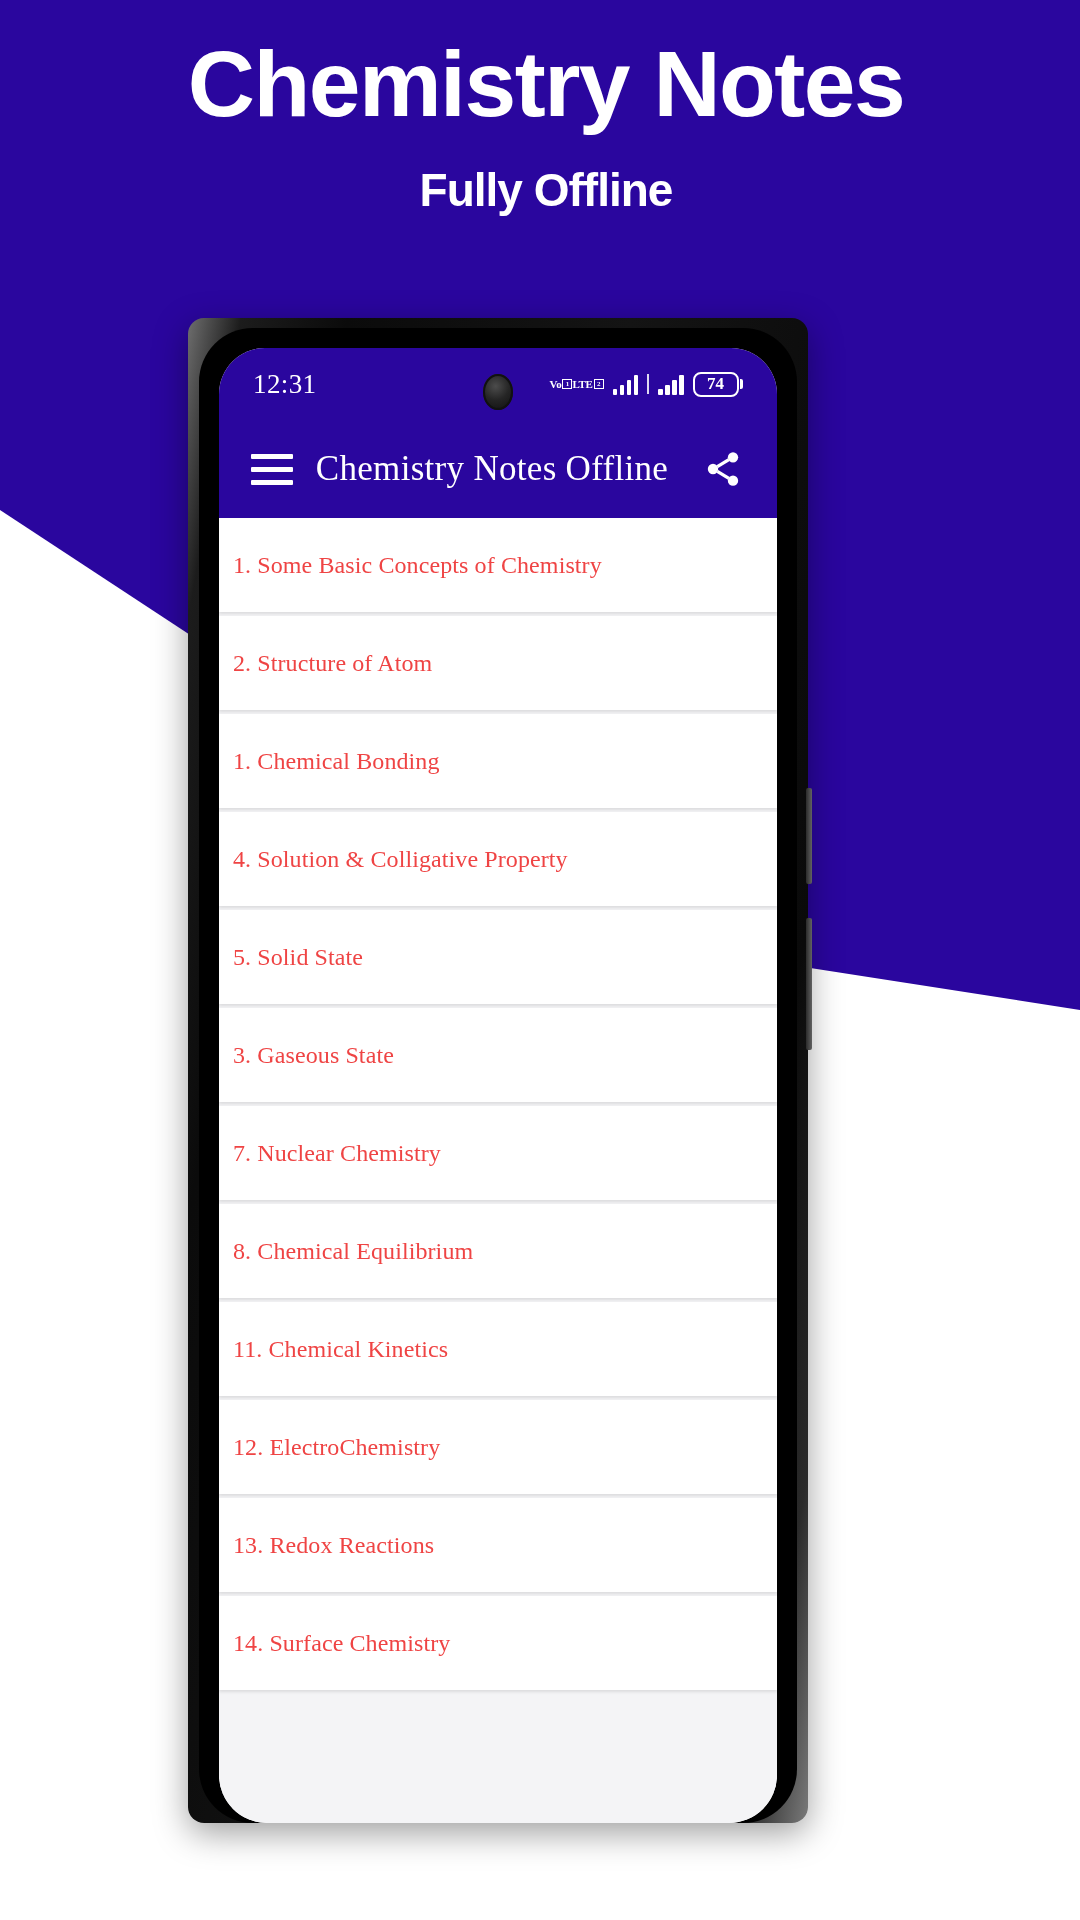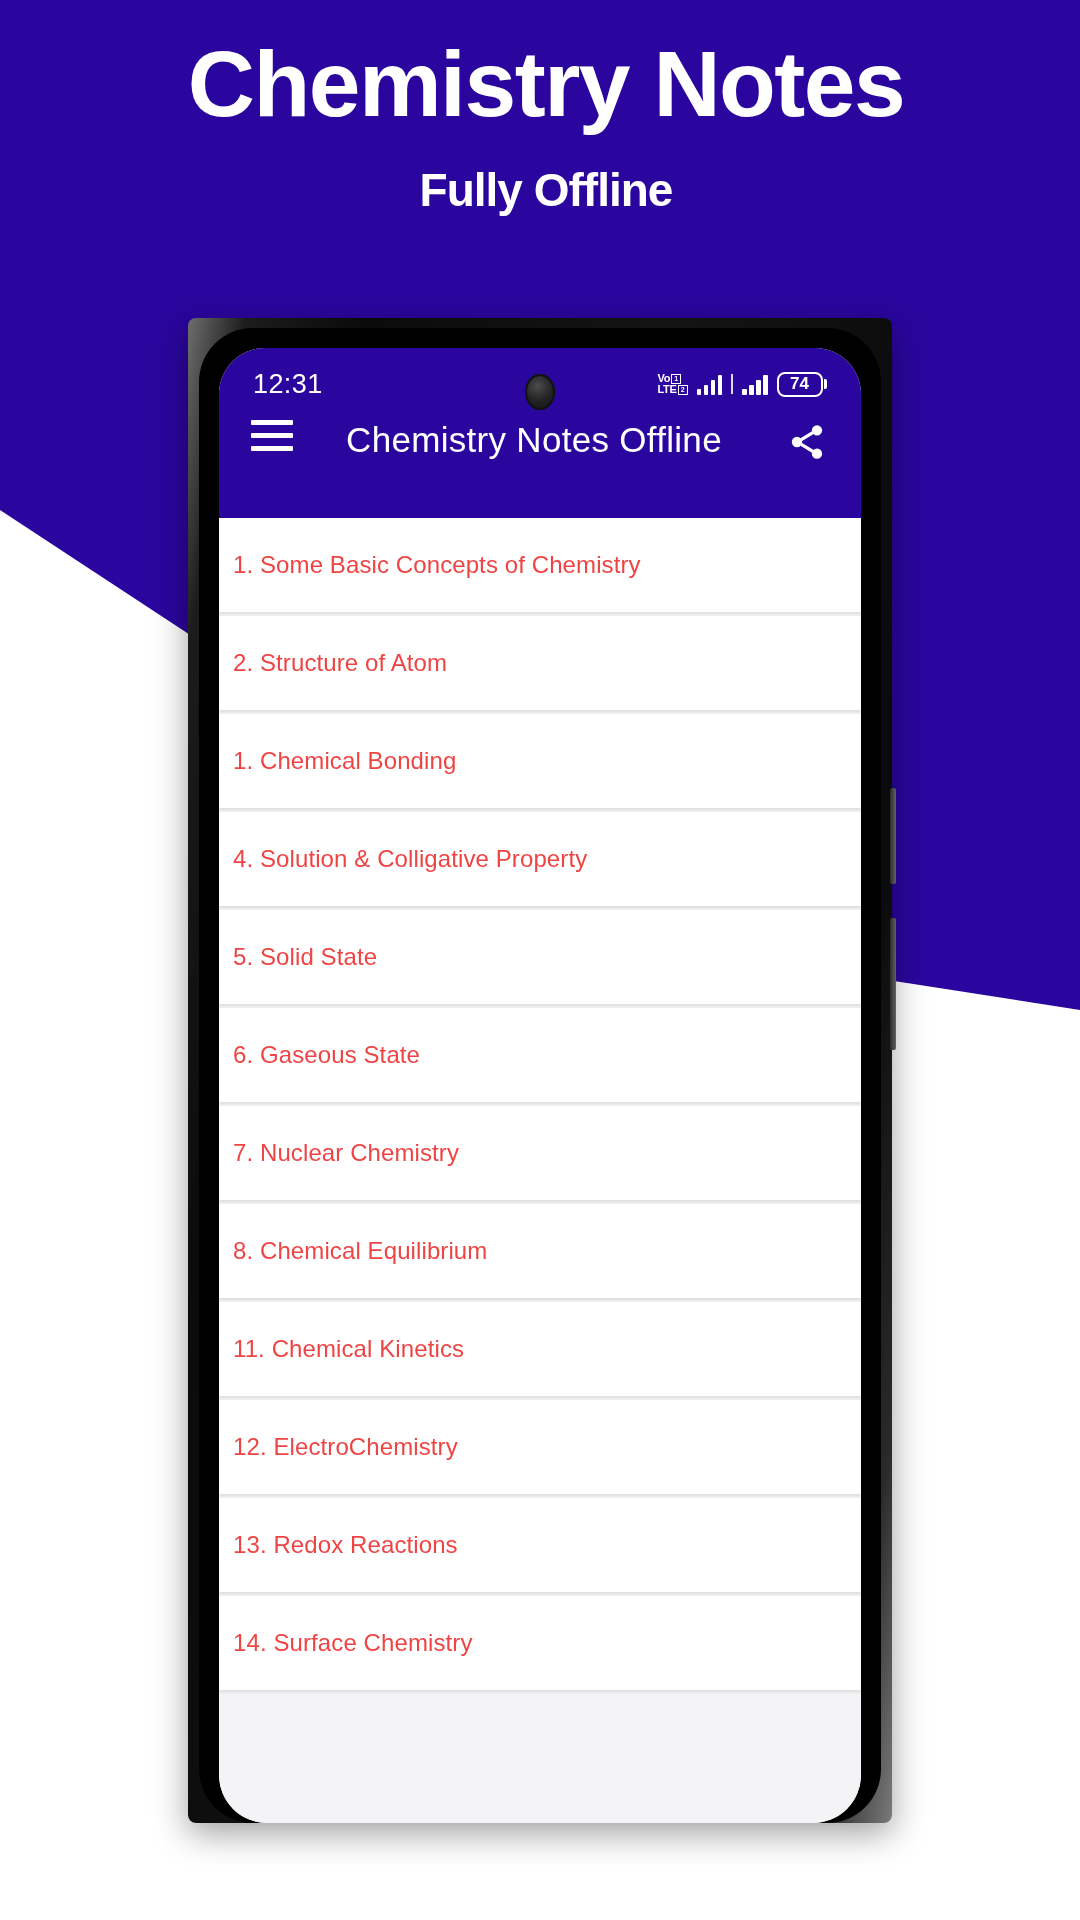--- a/index.html
+++ b/index.html
@@ -47,25 +47,26 @@
     font-weight:bold;
     line-height:1.0;
     margin-top:36px;
     letter-spacing:-1px;
   }
 
   
   #phone {
     position:absolute;
     left:188px; top:318px;
-    width:704px; height:1505px;
-    border-radius:8px;
+    width:620px; height:1505px;
+    border-radius:16px;
     background:linear-gradient(100deg,#6e6e6e 0%,#1c1c1c 6%,#0b0b0b 18%,#141414 50%,#0a0a0a 82%,#2a2a2a 93%,#7a7a7a 100%);
     box-shadow:0 10px 34px rgba(0,0,0,.38);
     z-index:10;
+    font-family:Liberation Serif, serif;
   }
   #phone-inner-bezel {
     position:absolute;
     left:11px; top:10px; right:11px; bottom:0;
     border-radius:54px;
     background:#000000;
   }
   #phone-screen {
     position:absolute;
     left:20px; top:20px; right:20px; bottom:0;
@@ -99,21 +100,21 @@
     left:50%; top:26px; transform:translateX(-50%);
     width:30px; height:36px; border-radius:50%;
     background:radial-gradient(circle at 42% 34%, #4c4c4c 0%, #252525 46%, #0d0d0d 100%);
     box-shadow:0 0 0 2px #111 inset;
   }
   #status-right {
     margin-left:auto;
     display:flex; align-items:center; gap:9px;
   }
   .volte-badge {
-    display:flex; flex-direction:column;
+    display:flex; 
     font-size:11px; font-weight:bold;
     line-height:11px; letter-spacing:-.3px;
   }
   .volte-badge span { display:flex; align-items:center; gap:1px; }
   .volte-sq {
     display:inline-block;
     width:10px; height:10px;
     border:1.5px solid #fff;
     font-size:7px; line-height:8px; text-align:center;
   }
@@ -135,21 +136,21 @@
   }
   #battery-cap {
     width:3px; height:10px; background:#fff;
     border-radius:0 2px 2px 0; margin-left:1.5px;
   }
 
   
   #app-bar {
     height:98px;
     background:#2A069E;
-    display:flex; 
+    display:flex; align-items:center;
     padding:0 32px;
     color:#fff;
   }
   #menu-icon { width:42px; display:flex; flex-direction:column; gap:8px; cursor:pointer; }
   #menu-icon i { display:block; height:5px; background:#fff; border-radius:1px; }
   #app-bar-title {
     flex:1; text-align:center;
     font-size:35px;
     letter-spacing:.3px;
     padding-right:10px;
@@ -266,21 +267,21 @@
           <div class="chapter-item">
             <span class="chapter-label">1. Chemical Bonding</span>
           </div>
           <div class="chapter-item">
             <span class="chapter-label">4. Solution &amp; Colligative Property</span>
           </div>
           <div class="chapter-item">
             <span class="chapter-label">5. Solid State</span>
           </div>
           <div class="chapter-item">
-            <span class="chapter-label">6. Gaseous State</span>
+            <span class="chapter-label">3. Gaseous State</span>
           </div>
           <div class="chapter-item">
             <span class="chapter-label">7. Nuclear Chemistry</span>
           </div>
           <div class="chapter-item">
             <span class="chapter-label">8. Chemical Equilibrium</span>
           </div>
           <div class="chapter-item">
             <span class="chapter-label">11. Chemical Kinetics</span>
           </div>

